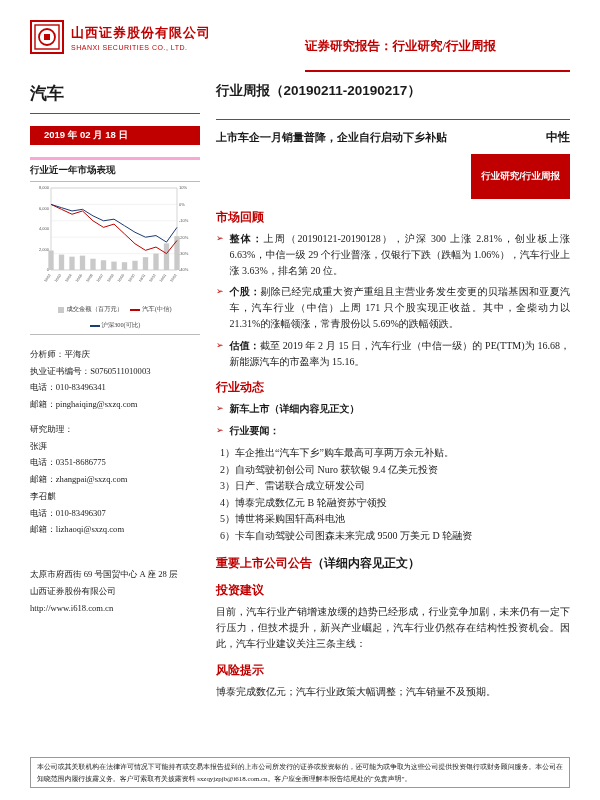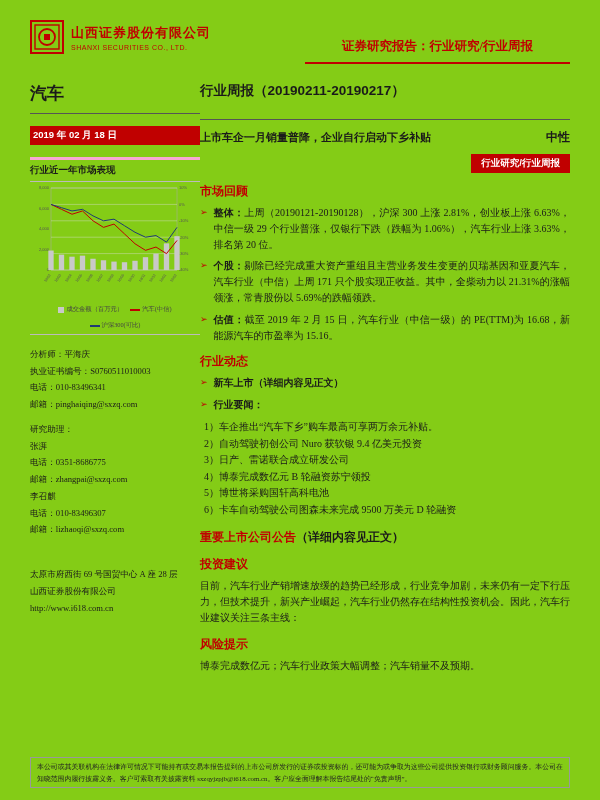--- a/index.html
+++ b/index.html
@@ -1,50 +1,50 @@
 <!DOCTYPE html>
 <html><head>
 <meta charset="utf-8">
 <style>
   * { margin:0; padding:0; box-sizing:border-box; }
   html,body { background:#e9e9e9; }
   .page {
-    width:600px; height:800px; background:#84cc16; position:relative;
+    width:600px; height:800px; background:#ffffff; position:relative;
     margin:0 auto; padding:20px 30px 12px 30px; overflow:hidden;
     font-family:"Liberation Serif", serif; color:#1a1a1a;
   }
   
   .hdr { display:flex; justify-content:space-between; align-items:flex-start; }
   .hdr-left { display:flex; gap:7px; align-items:center; }
   .logo-box { width:34px; height:34px; border:2px solid #c00000; display:flex; align-items:center; justify-content:center; }
   .co-cn { color:#c00000; font-weight:bold; font-size:13px; font-family:"Liberation Sans",sans-serif; letter-spacing:1px; }
   .co-en { color:#c00000; font-size:7px; font-family:"Liberation Sans",sans-serif; letter-spacing:.5px; margin-top:2px; }
-  .hdr-right { text-align:center; padding-top:16px; border-bottom:2px solid #c00000; padding-bottom:7px; min-width:265px; }
+  .hdr-right { text-align:left; padding-top:16px; border-bottom:2px solid #c00000; padding-bottom:15px; min-width:265px; }
   .hdr-right span { color:#c00000; font-weight:bold; font-size:12.5px; }
   
-  .columns { display:flex; margin-top:18px;justify-content:flex-end; }
+  .columns { display:flex; gap:16px; margin-top:10px;justify-content:flex-end; }
   .col-left { width:170px; flex:none; }
   .col-right { flex:1; min-width:0; }
   
   .industry { font-family:"Liberation Sans",sans-serif; font-weight:bold; font-size:17px; padding-bottom:8px; border-bottom:1.5px solid #555; }
-  .date-bar { background:#c00000; color:#fff; font-weight:bold; font-size:9.5px; padding:3px 3px; margin-top:12px; font-family:"Liberation Sans",sans-serif; }
+  .date-bar { background:#c00000; color:#fff; font-weight:bold; font-size:9.5px; padding:3px 14px; margin-top:12px; font-family:"Liberation Sans",sans-serif; }
   .chart-hd { font-weight:bold; font-size:9.5px; margin-top:12px; padding:4px 0; border-top:3px solid #f9a8d4; border-bottom:1px solid #bbb; }
   .chart-box { border-bottom:1px solid #bbb; padding-bottom:4px; }
   .legend { display:flex; justify-content:center; gap:7px; font-size:6.3px; color:#444; margin-top:1px; flex-wrap:wrap; }
   .legend-item { display:flex; align-items:center; gap:2px; }
   .contacts { margin-top:14px; font-size:8.6px; }
   .cgroup { margin-bottom:14px; }
   .cgroup div { margin-bottom:6px; line-height:1.25; word-break:break-all; }
   .cgroup.address { margin-top:34px; }
   
   .main-title { font-family:"Liberation Sans",sans-serif; font-weight:bold; font-size:13.5px; padding-bottom:19px; border-bottom:1.5px solid #555; }
   .sub-row { display:flex; justify-content:space-between; align-items:baseline; margin-top:9px; font-family:"Liberation Sans",sans-serif; }
   .sub-title { font-weight:bold; font-size:11px; }
   .rating { font-weight:bold; font-size:12px; }
-  .tag-bar { background:#c00000; color:#fff; font-weight:bold; font-size:9.5px; padding:3px 10px; margin-top:8px; margin-left:auto; width:fit-content; font-family:"Liberation Sans",sans-serif; }
+  .tag-bar { background:#c00000; color:#fff; font-weight:bold; font-size:9.5px; padding:16px 10px; margin-top:8px; margin-left:auto; width:fit-content; font-family:"Liberation Sans",sans-serif; }
   .sec-hd { color:#c00000; font-weight:bold; font-size:12px; margin-top:10px; margin-bottom:5px; }
   .sec-hd .suffix { color:#1a1a1a; }
   .bullet { display:flex; gap:6px; margin-bottom:6px; }
   .bullet .arr { color:#c00000; font-size:9px; line-height:1.7; flex:none; }
   .bullet .txt { font-size:10px; line-height:1.58; text-align:justify; }
   .bullet .txt b.lead { font-weight:bold; }
   .bullet.bold .txt { font-weight:bold; }
   .num-list { margin:2px 0 4px 4px; }
   .num-list div { font-size:10px; line-height:1.66; }
   .para { font-size:10px; line-height:1.6; text-align:justify; }

